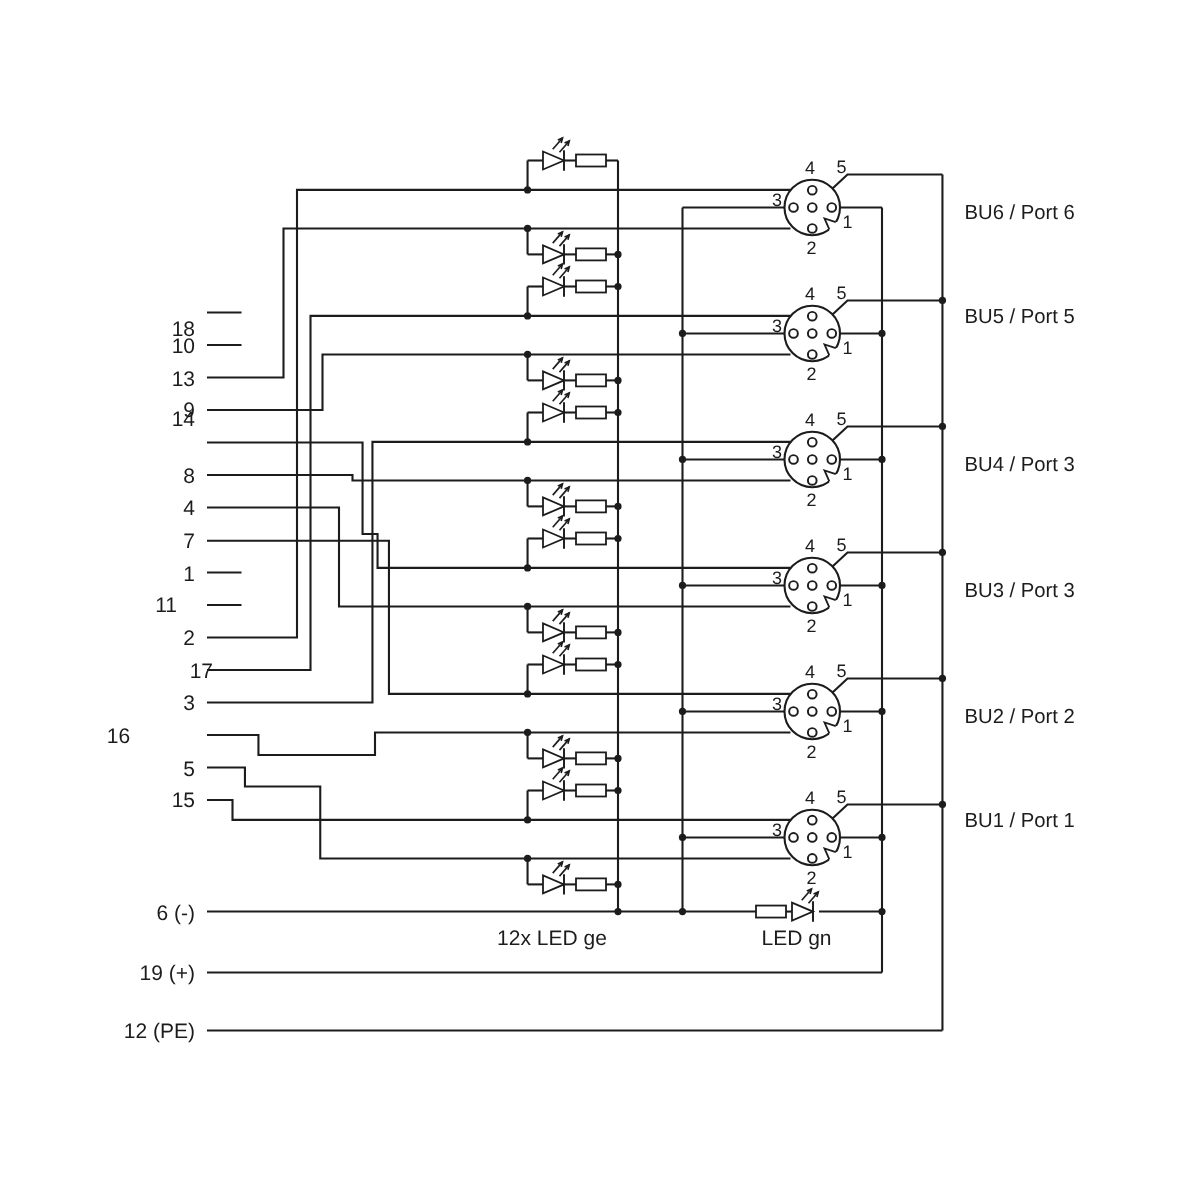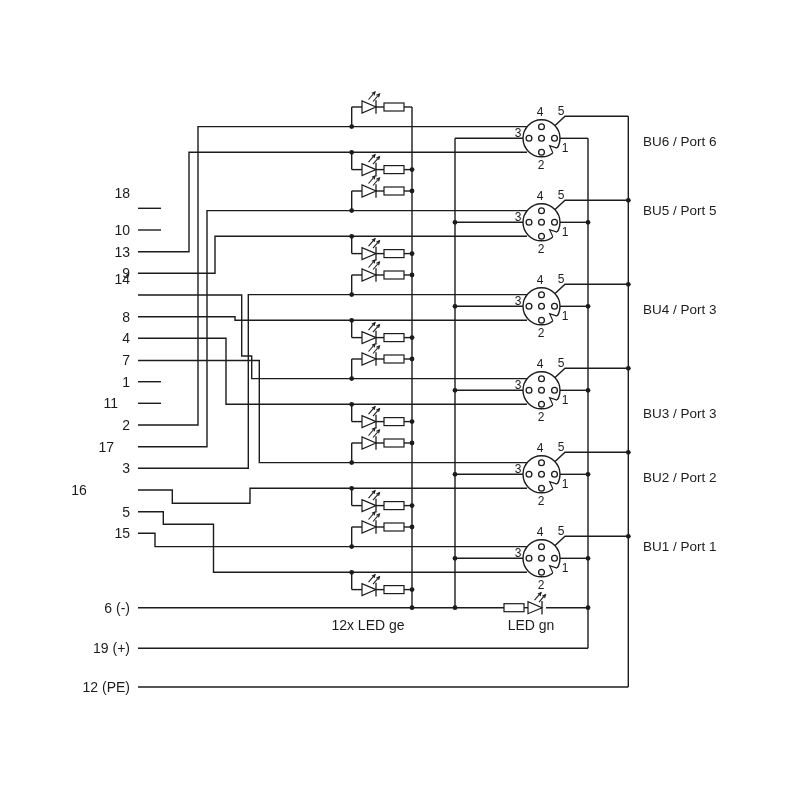--- a/index.html
+++ b/index.html
@@ -283,32 +283,32 @@
       <circle cx="628.3" cy="536.3" r="2.4" fill="#1c1c1c" stroke="none"></circle>
       <circle cx="541.5" cy="558.3" r="18.5" fill="#fff" stroke="#1c1c1c" stroke-width="1.4"></circle>
       <polygon points="557.8491861605027,573.0208733398948 559.253520777581,568.55 549.6745930802514,565.6604366699474 553.5495976719957,574.8848483846864" fill="#fff" stroke="none"></polygon>
       <path d="M557.1888897788939 568.1035063883143 L549.6745930802514 565.6604366699474 L552.8897372935247 572.8781989417243" fill="none" stroke="#1c1c1c" stroke-width="1.2" stroke-linecap="butt"></path>
       <circle cx="541.5" cy="546.8" r="2.9" fill="#fff" stroke="#1c1c1c" stroke-width="1.3"></circle>
       <circle cx="529" cy="558.3" r="2.9" fill="#fff" stroke="#1c1c1c" stroke-width="1.3"></circle>
       <circle cx="541.5" cy="558.3" r="2.9" fill="#fff" stroke="#1c1c1c" stroke-width="1.3"></circle>
       <circle cx="554.5" cy="558.3" r="2.9" fill="#fff" stroke="#1c1c1c" stroke-width="1.3"></circle>
       <circle cx="541.5" cy="572.3" r="2.9" fill="#fff" stroke="#1c1c1c" stroke-width="1.3"></circle>
     </svg>
-    <div class="lbl term" style="left: 60px; top: 183px;">18</div>
+    <div class="lbl term" style="left: 60px; top: 209px;">18</div>
     <div class="lbl term" style="left: 60px; top: 220px;">10</div>
     <div class="lbl term" style="left: 60px; top: 241.7px;">13</div>
     <div class="lbl term" style="left: 60px; top: 263.3px;">9</div>
     <div class="lbl term" style="left: 60px; top: 269px;">14</div>
     <div class="lbl term" style="left: 60px; top: 306.7px;">8</div>
     <div class="lbl term" style="left: 60px; top: 328.3px;">4</div>
     <div class="lbl term" style="left: 60px; top: 350px;">7</div>
     <div class="lbl term" style="left: 60px; top: 371.7px;">1</div>
     <div class="lbl term" style="left: 48px; top: 393.3px;">11</div>
     <div class="lbl term" style="left: 60px; top: 415px;">2</div>
-    <div class="lbl term" style="left: 44px; top: 436.7px;">17</div>
+    <div class="lbl term" style="left: 72px; top: 436.7px;">17</div>
     <div class="lbl term" style="left: 60px; top: 458.3px;">3</div>
     <div class="lbl term" style="left: 44px; top: 480px; text-align: center;">16</div>
     <div class="lbl term" style="left: 60px; top: 501.7px;">5</div>
     <div class="lbl term" style="left: 60px; top: 523.3px;">15</div>
     <div class="lbl pwr" style="left: 60px; top: 597.7px;">6 (-)</div>
     <div class="lbl pwr" style="left: 60px; top: 638.3px;">19 (+)</div>
     <div class="lbl pwr" style="left: 60px; top: 677px;">12 (PE)</div>
     <div class="lbl portname" style="left: 643px; top: 133.3px;">BU6 / Port 6</div>
     <div class="lbl pin" style="left: 532px; top: 103.3px;">4</div>
     <div class="lbl pin" style="left: 553px; top: 101.8px;">5</div>
@@ -320,21 +320,21 @@
     <div class="lbl pin" style="left: 553px; top: 185.8px;">5</div>
     <div class="lbl pin" style="left: 510px; top: 207.8px;">3</div>
     <div class="lbl pin" style="left: 557px; top: 222.8px;">1</div>
     <div class="lbl pin" style="left: 533px; top: 239.8px;">2</div>
     <div class="lbl portname" style="left: 643px; top: 301.3px;">BU4 / Port 3</div>
     <div class="lbl pin" style="left: 532px; top: 271.3px;">4</div>
     <div class="lbl pin" style="left: 553px; top: 269.8px;">5</div>
     <div class="lbl pin" style="left: 510px; top: 291.8px;">3</div>
     <div class="lbl pin" style="left: 557px; top: 306.8px;">1</div>
     <div class="lbl pin" style="left: 533px; top: 323.8px;">2</div>
-    <div class="lbl portname" style="left: 643px; top: 385.3px; margin-top: 20px;">BU3 / Port 3</div>
+    <div class="lbl portname" style="left: 643px; top: 385.3px;">BU3 / Port 3</div>
     <div class="lbl pin" style="left: 532px; top: 355.3px;">4</div>
     <div class="lbl pin" style="left: 553px; top: 353.8px;">5</div>
     <div class="lbl pin" style="left: 510px; top: 375.8px;">3</div>
     <div class="lbl pin" style="left: 557px; top: 390.8px;">1</div>
     <div class="lbl pin" style="left: 533px; top: 407.8px;">2</div>
     <div class="lbl portname" style="left: 643px; top: 469.3px;">BU2 / Port 2</div>
     <div class="lbl pin" style="left: 532px; top: 439.3px;">4</div>
     <div class="lbl pin" style="left: 553px; top: 437.8px;">5</div>
     <div class="lbl pin" style="left: 510px; top: 459.8px;">3</div>
     <div class="lbl pin" style="left: 557px; top: 474.8px;">1</div>

